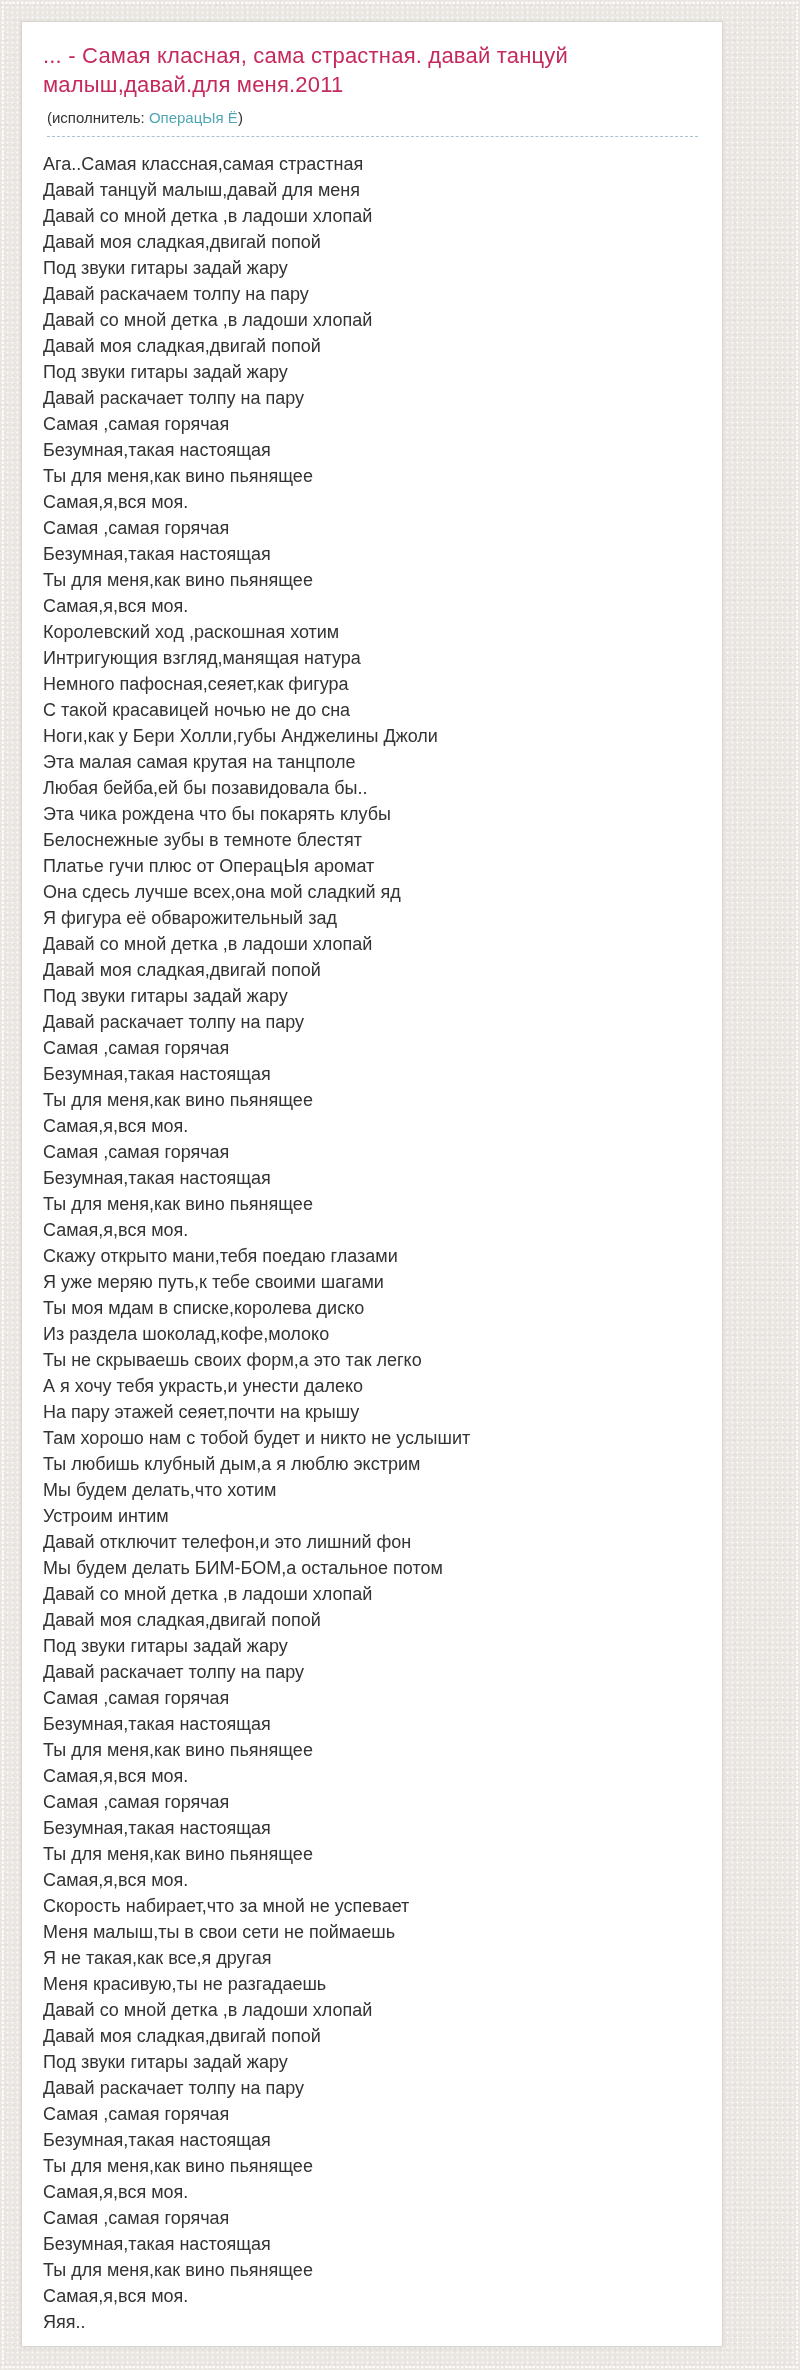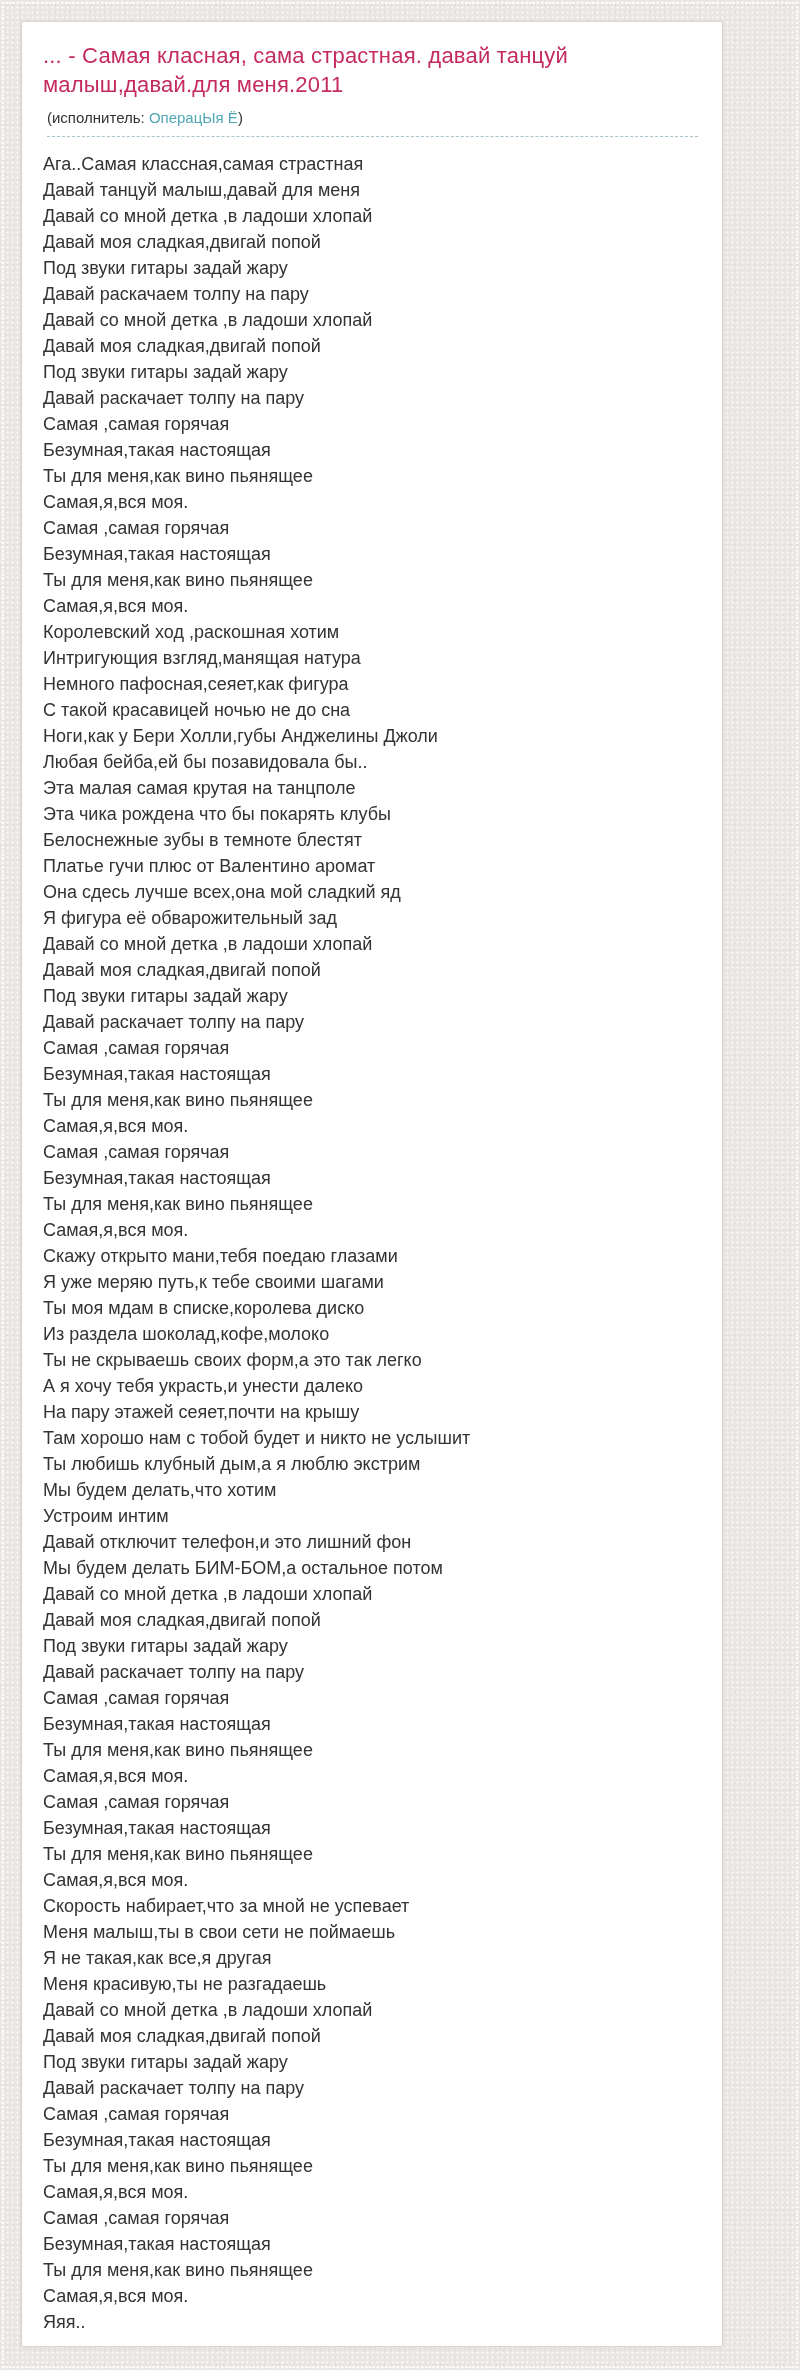--- a/index.html
+++ b/index.html
@@ -83,25 +83,25 @@
       <div class="line">Самая,я,вся моя.</div>
       <div class="line">Самая ,самая горячая</div>
       <div class="line">Безумная,такая настоящая</div>
       <div class="line">Ты для меня,как вино пьянящее</div>
       <div class="line">Самая,я,вся моя.</div>
       <div class="line">Королевский ход ,раскошная хотим</div>
       <div class="line">Интригующия взгляд,манящая натура</div>
       <div class="line">Немного пафосная,сеяет,как фигура</div>
       <div class="line">С такой красавицей ночью не до сна</div>
       <div class="line">Ноги,как у Бери Холли,губы Анджелины Джоли</div>
+      <div class="line">Эта малая самая крутая на танцполе</div>
       <div class="line">Любая бейба,ей бы позавидовала бы..</div>
-      <div class="line">Эта малая самая крутая на танцполе</div>
       <div class="line">Эта чика рождена что бы покарять клубы</div>
       <div class="line">Белоснежные зубы в темноте блестят</div>
-      <div class="line">Платье гучи плюс от Валентино аромат</div>
+      <div class="line">Платье гучи плюс от ОперацЫя аромат</div>
       <div class="line">Она сдесь лучше всех,она мой сладкий яд</div>
       <div class="line">Я фигура её обварожительный зад</div>
       <div class="line">Давай со мной детка ,в ладоши хлопай</div>
       <div class="line">Давай моя сладкая,двигай попой</div>
       <div class="line">Под звуки гитары задай жару</div>
       <div class="line">Давай раскачает толпу на пару</div>
       <div class="line">Самая ,самая горячая</div>
       <div class="line">Безумная,такая настоящая</div>
       <div class="line">Ты для меня,как вино пьянящее</div>
       <div class="line">Самая,я,вся моя.</div>

